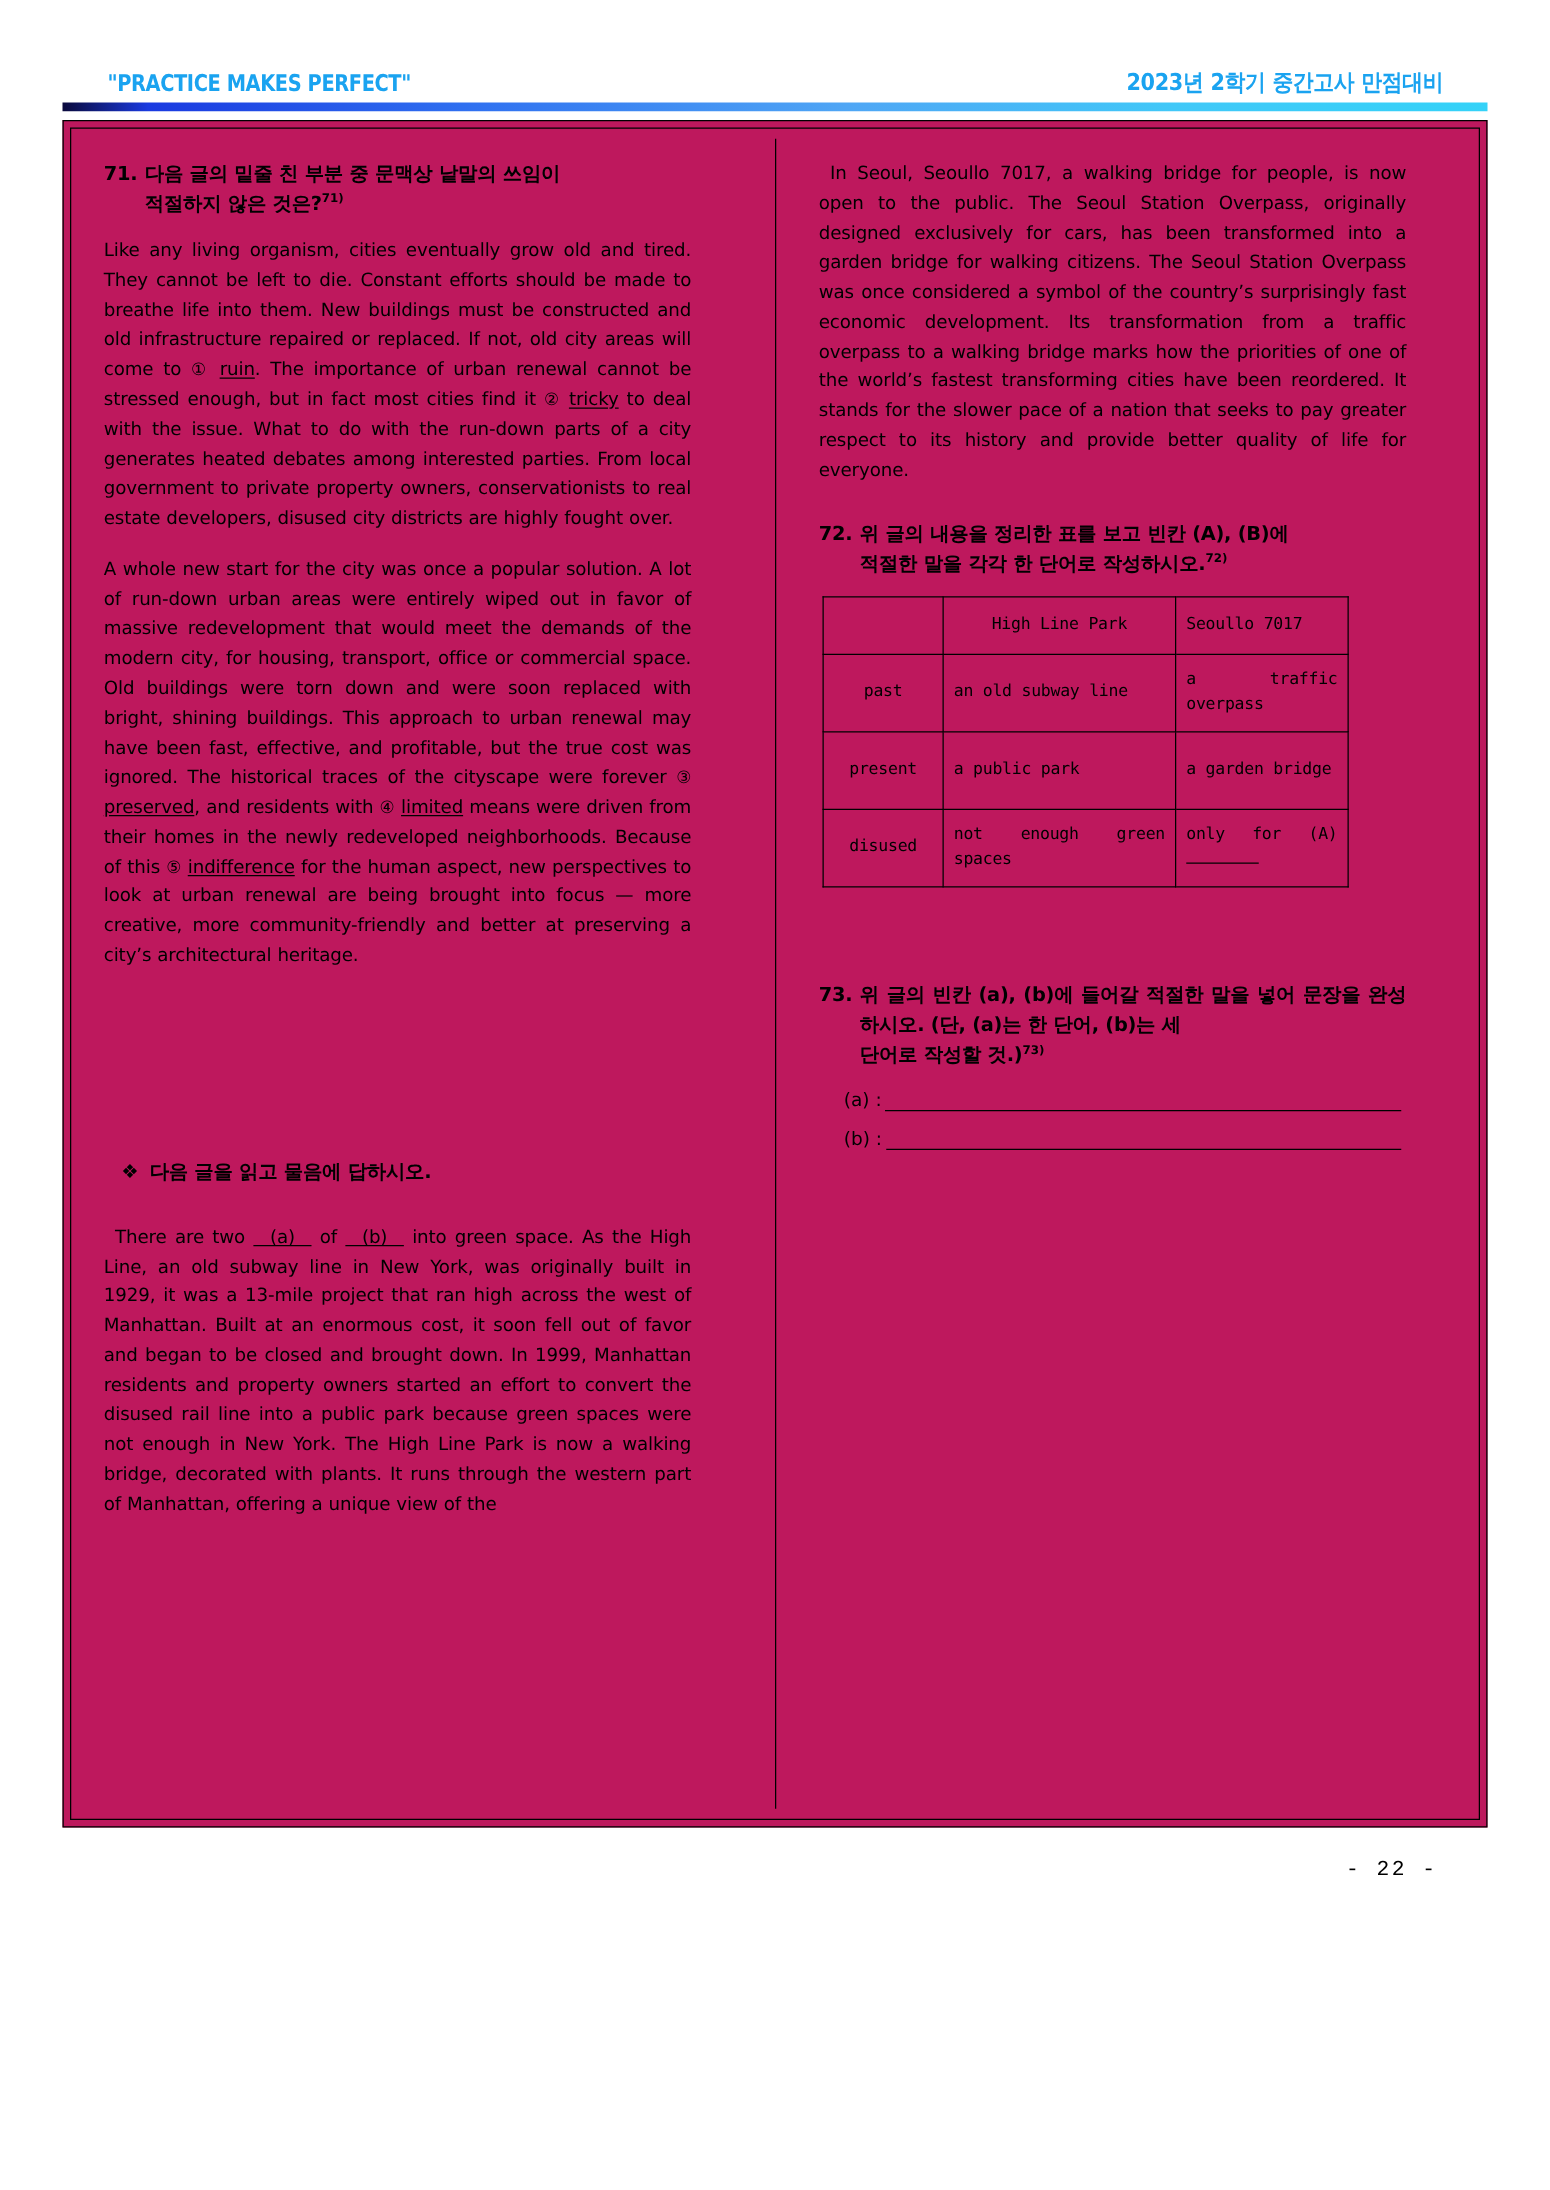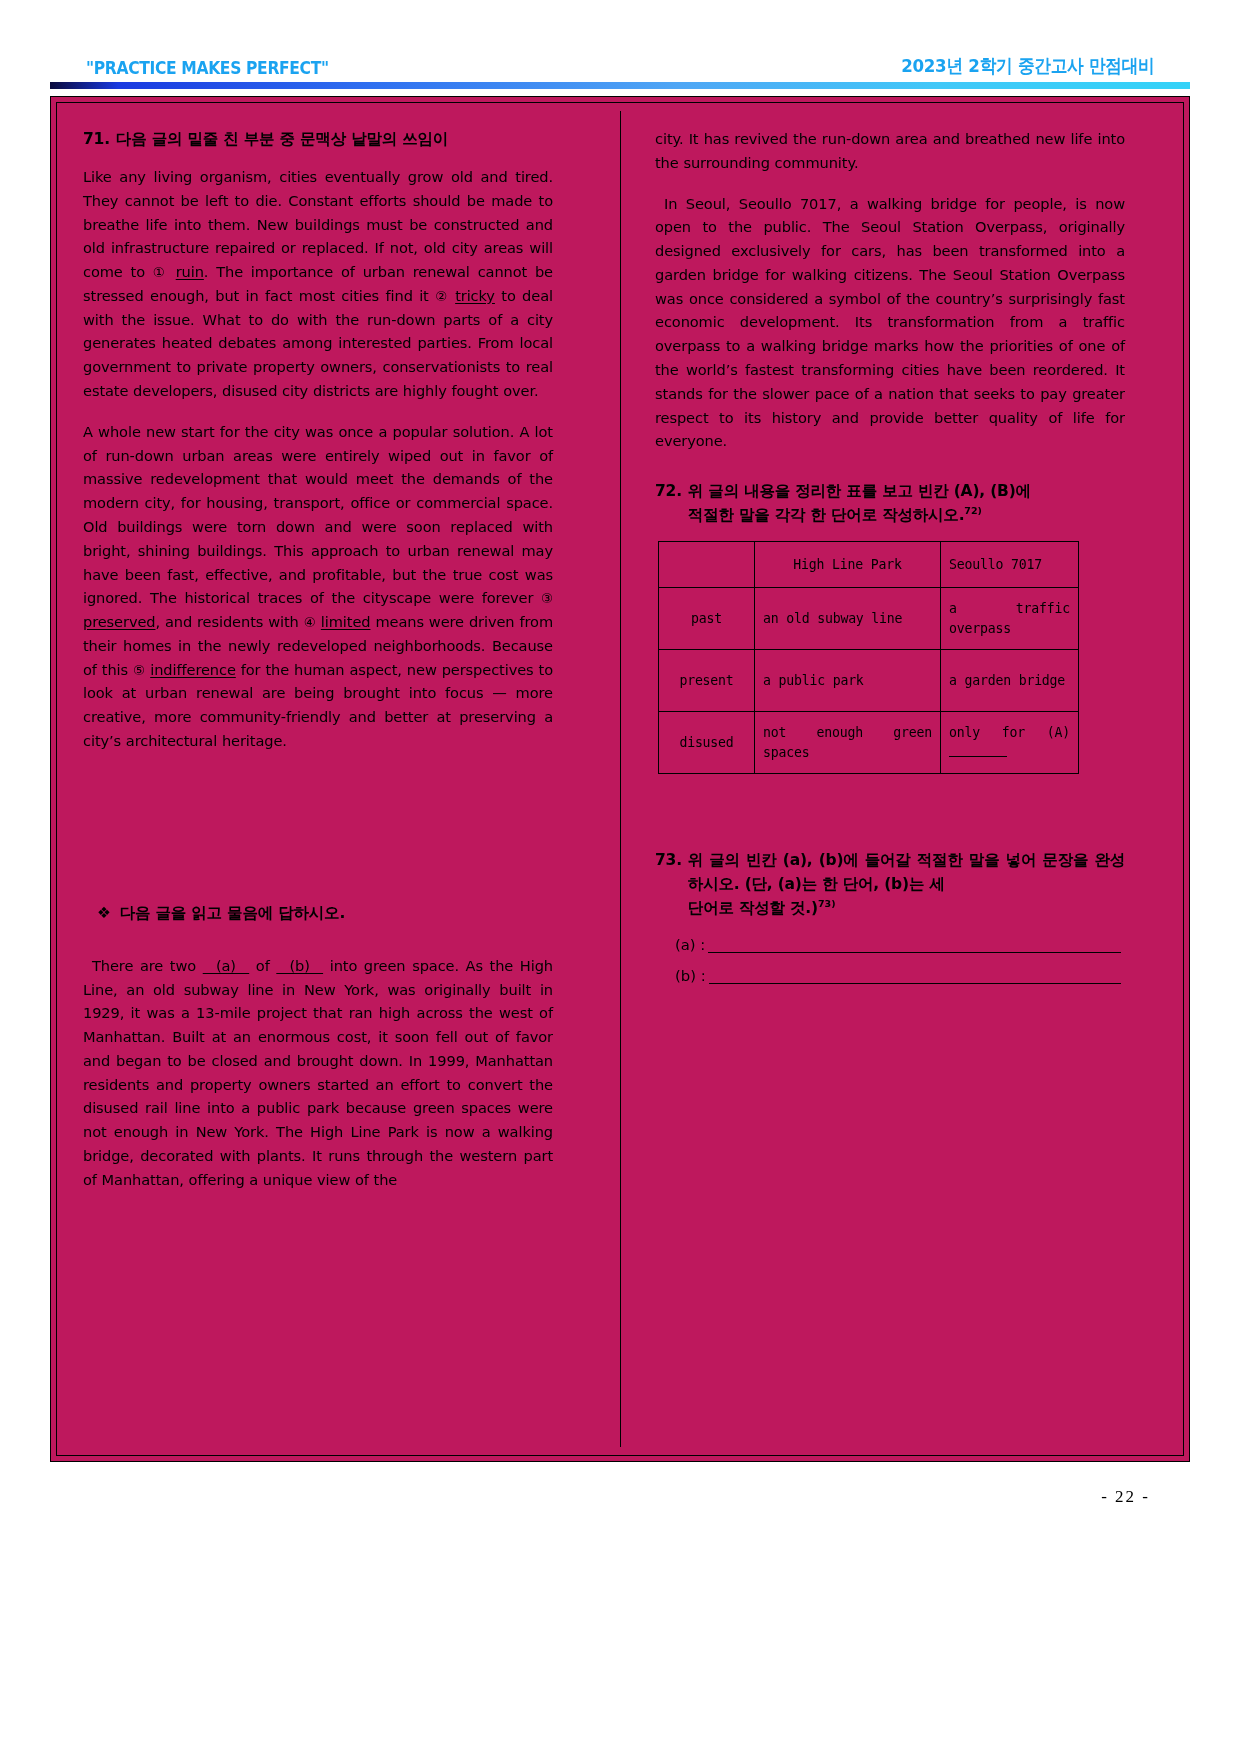--- a/index.html
+++ b/index.html
@@ -189,21 +189,21 @@
     height: 15px;
     margin-left: 3px;
     margin-right: 4px;
   }
 
   
   .page-no {
     position: absolute;
     right: 90px;
     top: 1487px;
-    font-family: Liberation Serif, serif;
+    font-family: Liberation Mono, monospace;
     font-size: 17px;
     letter-spacing: 2px;
     color: #000;
     margin-left: 20px;
   }
 
   .spacer-1 { height: 150px; }
   .spacer-2 { height: 26px; }
 </style>
 </head>
@@ -218,40 +218,40 @@
 <div class="frame">
   <div class="frame-inner"></div>
   <div class="col-divider"></div>
 
   <div class="col col-left">
 
     <div class="q-head">
       <span class="q-num">71.</span>
       <span class="q-text">
         <span>다음 글의 밑줄 친 부분 중 문맥상 낱말의 쓰임이</span>
+        <span class="last-line"><span>적절하지 않은 것은?</span><sup class="fn">71)</sup></span>
       </span>
     </div>
 
     <p class="para">Like any living organism, cities eventually grow old and tired. They cannot be left to die. Constant efforts should be made to breathe life into them. New buildings must be constructed and old infrastructure repaired or replaced. If not, old city areas will come to <span class="circ">①</span> <span class="u">ruin</span>. The importance of urban renewal cannot be stressed enough, but in fact most cities find it <span class="circ">②</span> <span class="u">tricky</span> to deal with the issue. What to do with the run-down parts of a city generates heated debates among interested parties. From local government to private property owners, conservationists to real estate developers, disused city districts are highly fought over.</p>
 
     <p class="para">A whole new start for the city was once a popular solution. A lot of run-down urban areas were entirely wiped out in favor of massive redevelopment that would meet the demands of the modern city, for housing, transport, office or commercial space. Old buildings were torn down and were soon replaced with bright, shining buildings. This approach to urban renewal may have been fast, effective, and profitable, but the true cost was ignored. The historical traces of the cityscape were forever <span class="circ">③</span> <span class="u">preserved</span>, and residents with <span class="circ">④</span> <span class="u">limited</span> means were driven from their homes in the newly redeveloped neighborhoods. Because of this <span class="circ">⑤</span> <span class="u">indifference</span> for the human aspect, new perspectives to look at urban renewal are being brought into focus — more creative, more community-friendly and better at preserving a city’s architectural heritage.</p>
 
     <div class="spacer-1"></div>
 
     <div class="prompt-line">
       <span class="dia">❖</span><span>다음 글을 읽고 물음에 답하시오.</span>
     </div>
 
     <p class="para indent">There are two <span class="u">&nbsp;&nbsp;(a)&nbsp;&nbsp;</span> of <span class="u">&nbsp;&nbsp;(b)&nbsp;&nbsp;</span> into green space. As the High Line, an old subway line in New York, was originally built in 1929, it was a 13-mile project that ran high across the west of Manhattan. Built at an enormous cost, it soon fell out of favor and began to be closed and brought down. In 1999, Manhattan residents and property owners started an effort to convert the disused rail line into a public park because green spaces were not enough in New York. The High Line Park is now a walking bridge, decorated with plants. It runs through the western part of Manhattan, offering a unique view of the</p>
 
   </div>
 
   <div class="col col-right">
 
-    <p class="para">city. It has revived the run-down area and breathed new life into the surrounding community.</p>
 
     <p class="para indent">In Seoul, Seoullo 7017, a walking bridge for people, is now open to the public. The Seoul Station Overpass, originally designed exclusively for cars, has been transformed into a garden bridge for walking citizens. The Seoul Station Overpass was once considered a symbol of the country’s surprisingly fast economic development. Its transformation from a traffic overpass to a walking bridge marks how the priorities of one of the world’s fastest transforming cities have been reordered. It stands for the slower pace of a nation that seeks to pay greater respect to its history and provide better quality of life for everyone.</p>
 
     <div class="spacer-2"></div>
 
     <div class="q-head">
       <span class="q-num">72.</span>
       <span class="q-text">
         <span>위 글의 내용을 정리한 표를 보고 빈칸 (A), (B)에</span>
         <span class="last-line"><span>적절한 말을 각각 한 단어로 작성하시오.</span><sup class="fn">72)</sup></span>

